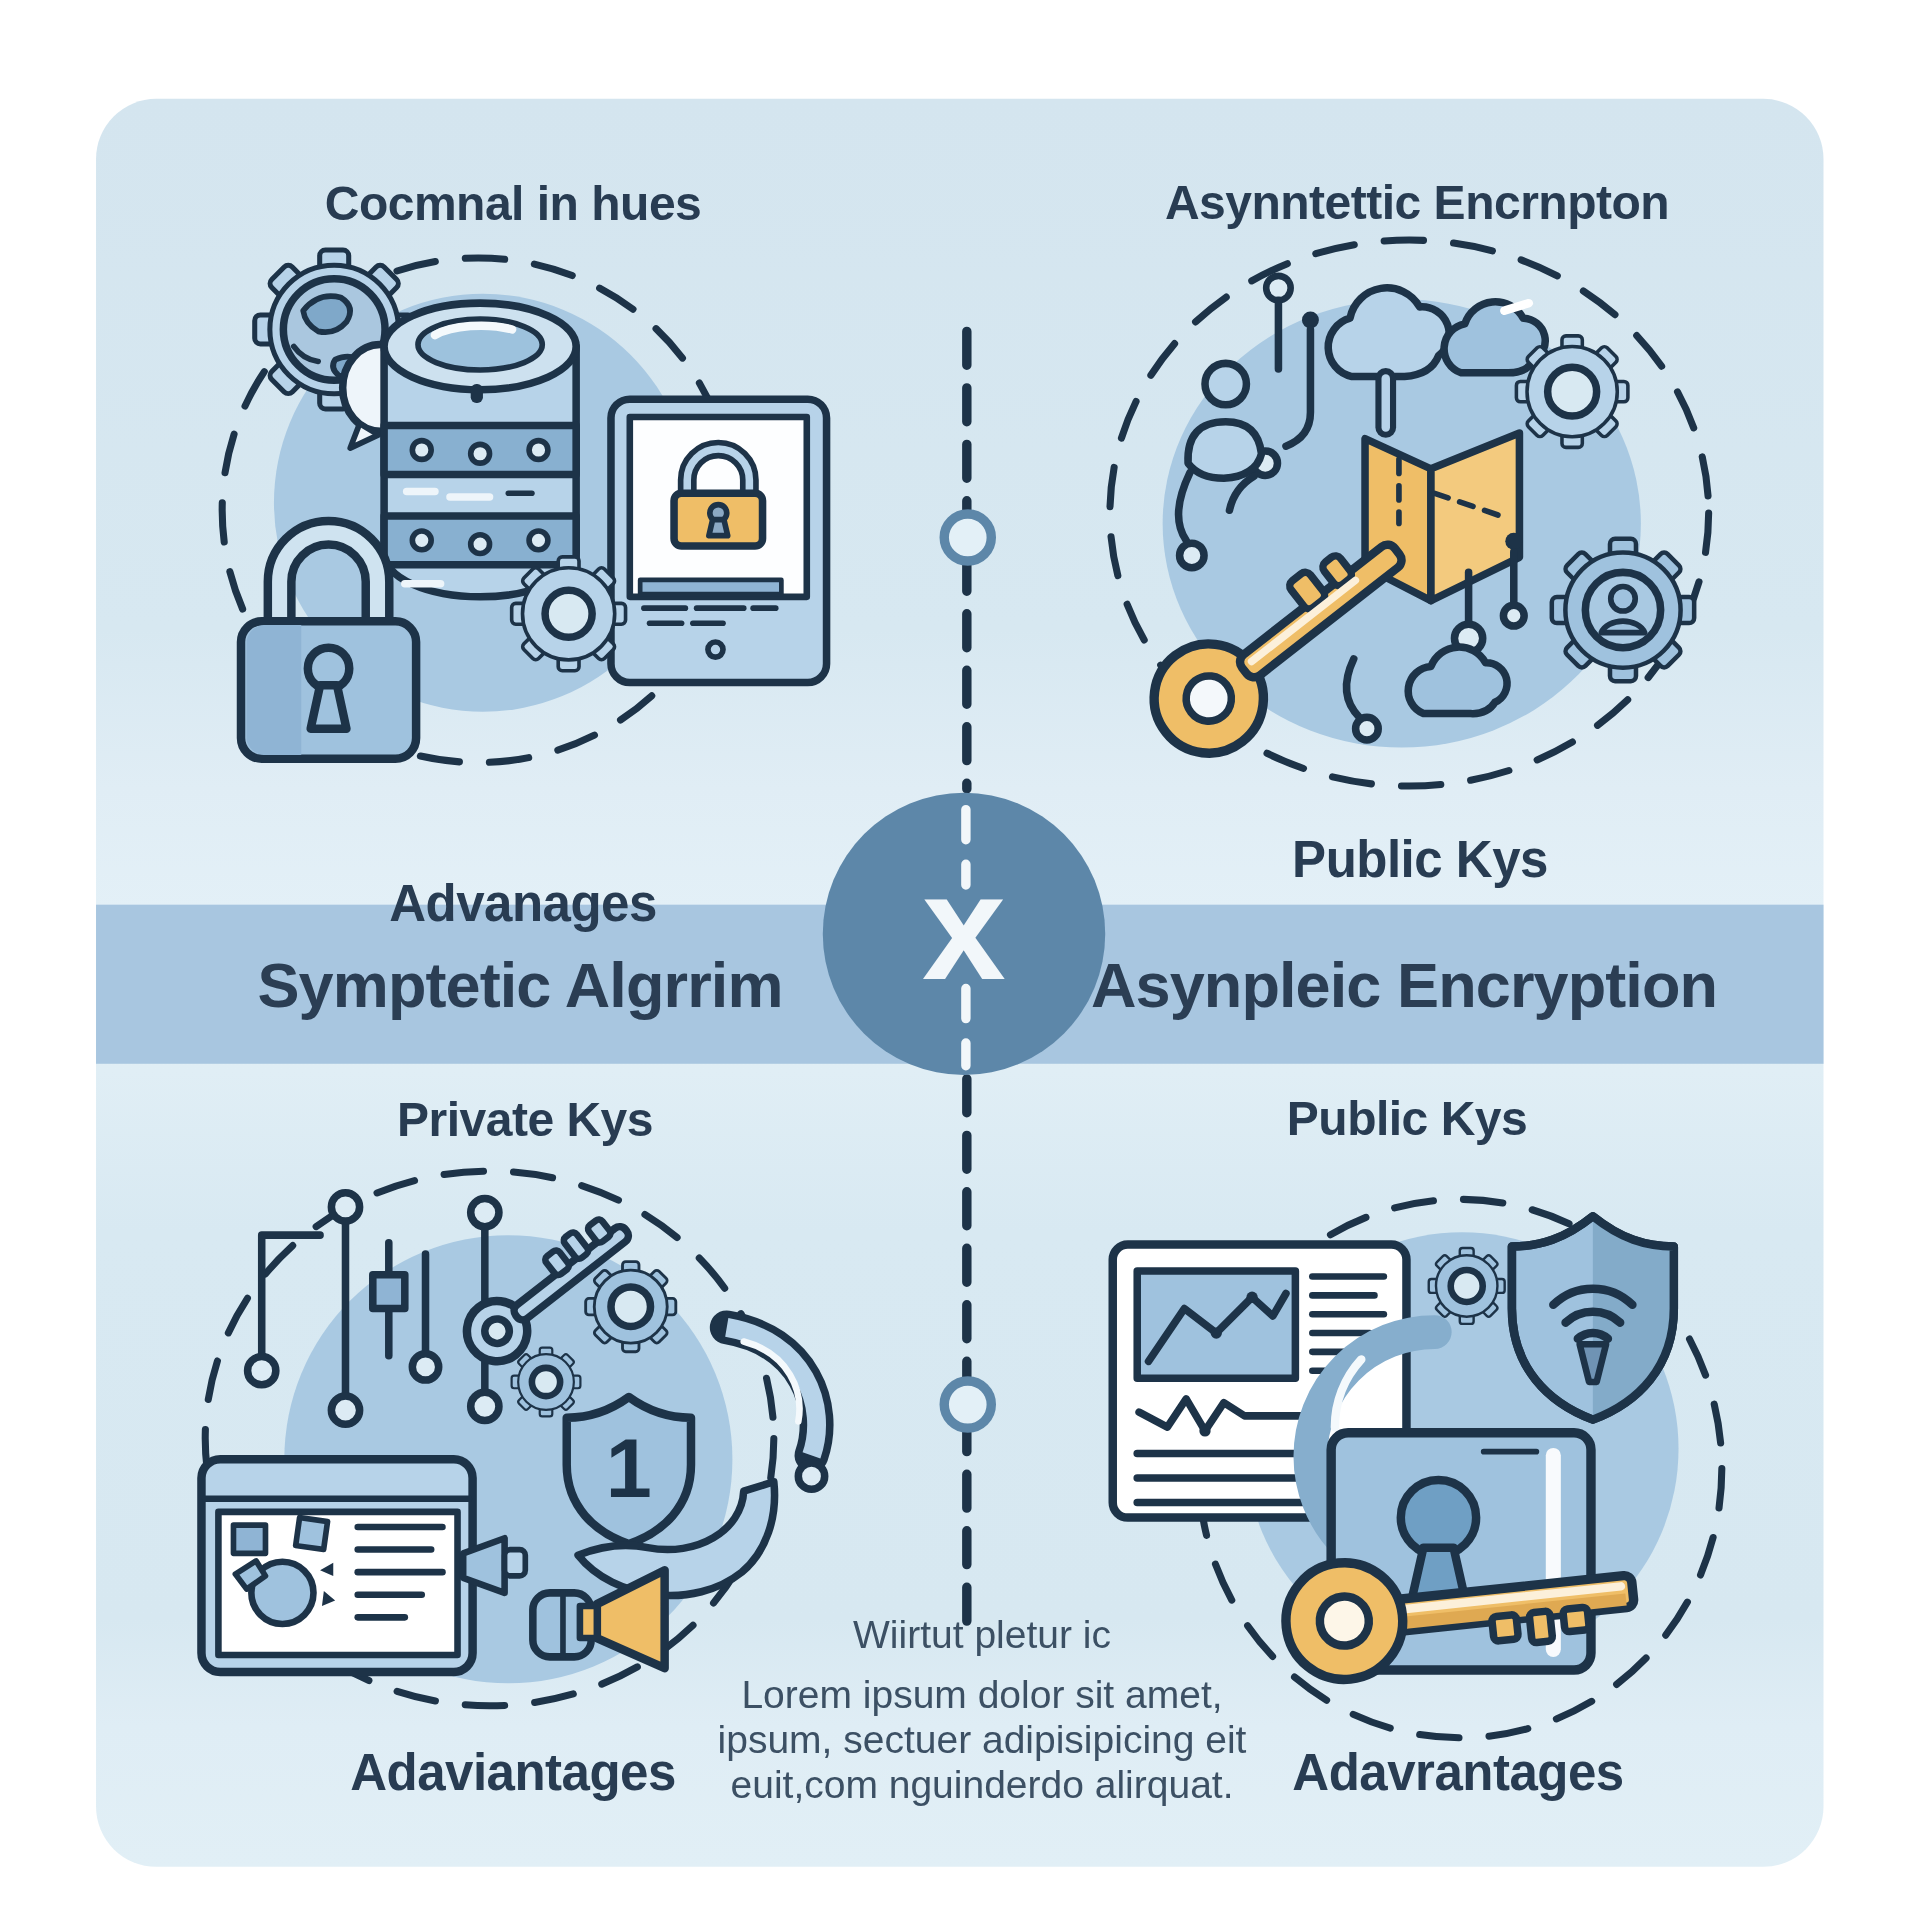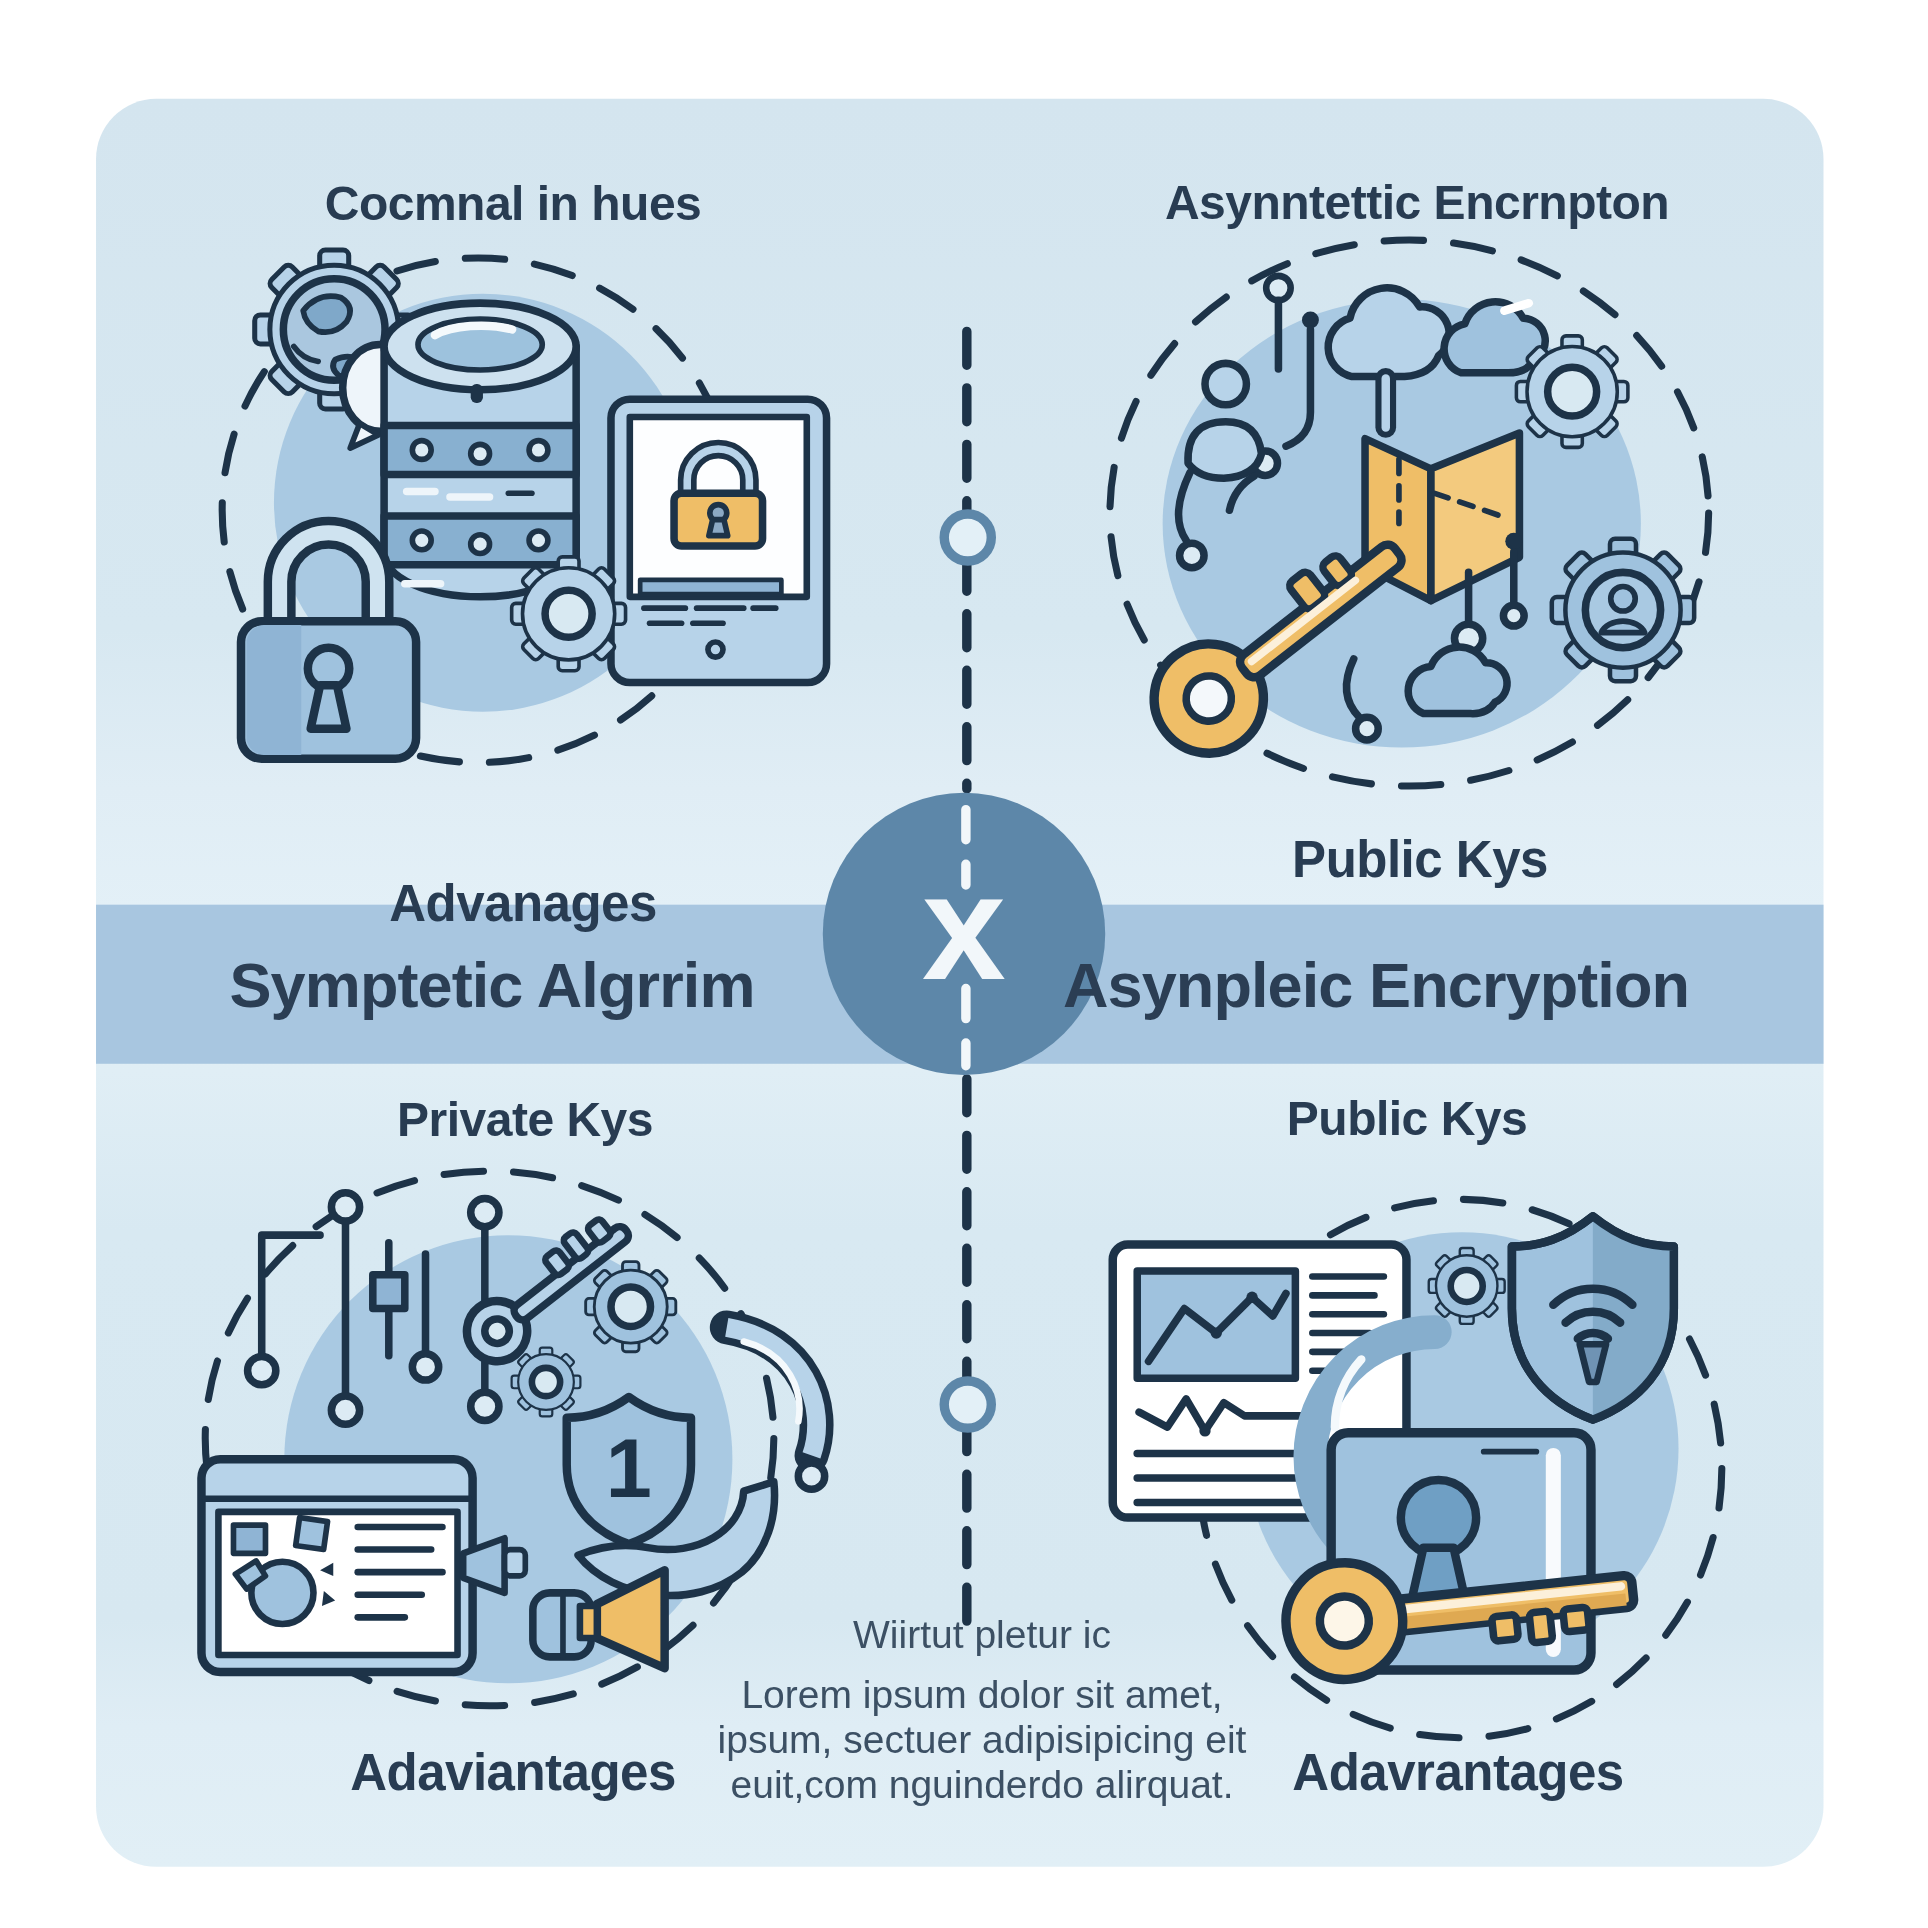--- a/index.html
+++ b/index.html
@@ -4,21 +4,21 @@
 <style>
   html,body{margin:0;padding:0;}
   body{width:1928px;height:1928px;overflow:hidden;font-family:"Liberation Sans",sans-serif;}
   .canvas{position:relative;width:1928px;height:1928px;background:var(--page-bg,#fff);}
   .art{position:absolute;left:0;top:0;width:1928px;height:1928px;}
   .ink{stroke:var(--ink,#1d3348);stroke-width:8px;stroke-linecap:round;stroke-linejoin:round;}
   .nsz{vector-effect:non-scaling-stroke;}
   .txt{position:absolute;transform:translate(-50%,-50%);white-space:nowrap;color:var(--text-dark,#283c52);font-weight:bold;text-align:right;}
   .q-title{font-size:48px;letter-spacing:-0.5px;}
   .q-label{font-size:51px;letter-spacing:-0.5px;}
-  .band-title{font-size:63px;letter-spacing:-0.9px;color:var(--text-band,#2b3e54);}
+  .band-title{font-size:63px;letter-spacing:-0.9px;color:var(--text-band,#2b3e54);margin-left:28px;}
   .footnote{position:absolute;left:982px;top:1612px;transform:translateX(-50%);text-align:center;color:var(--text-body,#3c5064);font-size:39px;font-weight:normal;line-height:45px;white-space:nowrap;}
   .footnote .l0{margin-bottom:15px;}
 </style>
 </head>
 <body>
 
 <div class="canvas">
 
 <svg class="art" viewBox="0 0 2048 2048">
   <defs>

